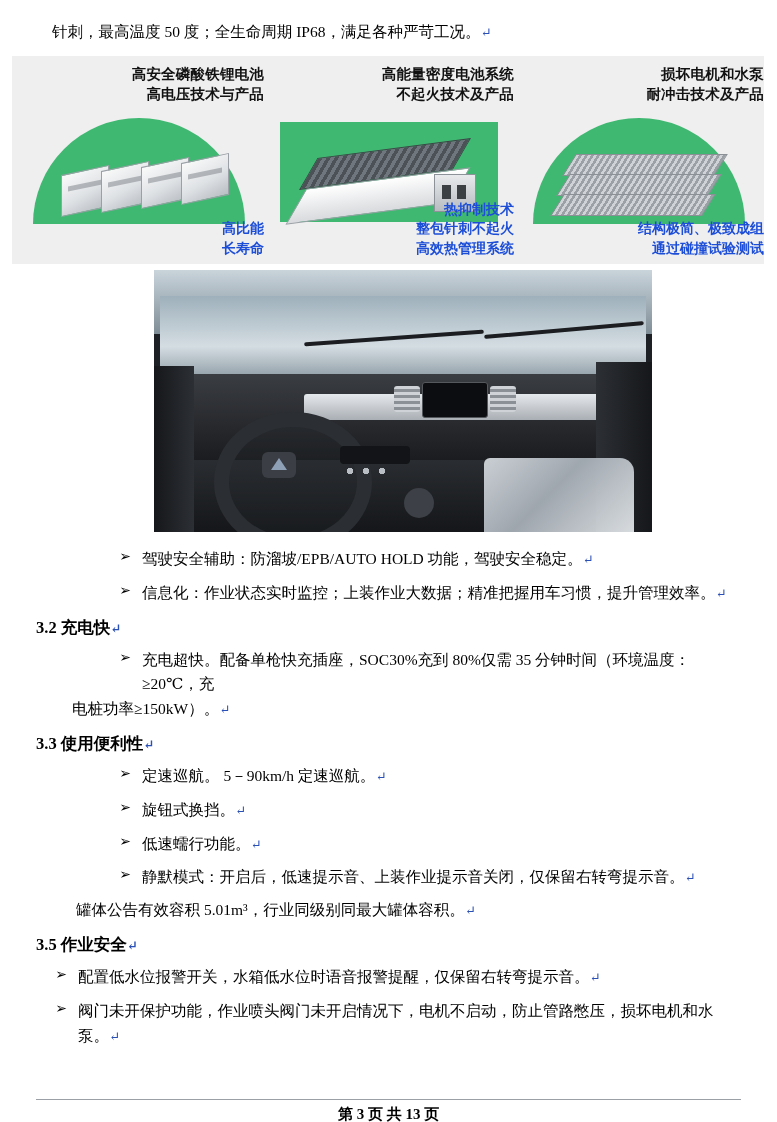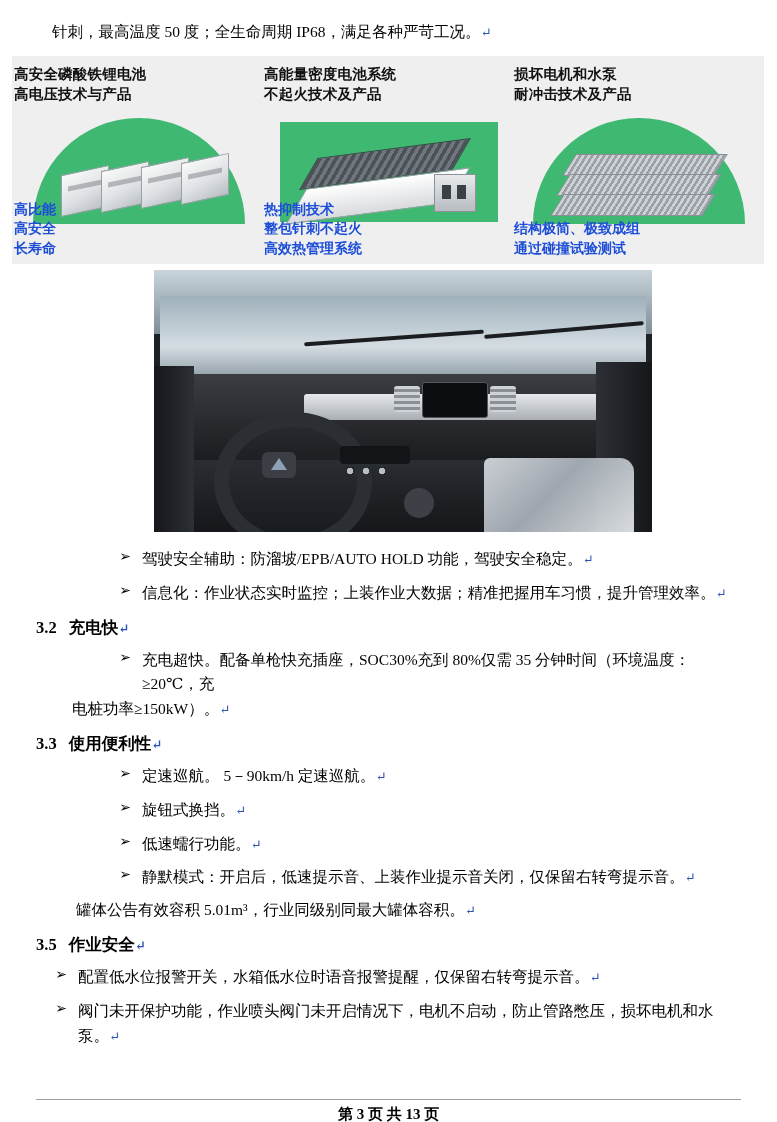--- a/index.html
+++ b/index.html
@@ -45,21 +45,21 @@
     background: #efefef;
     position: relative;
     overflow: hidden;
     font-family: "Liberation Sans", "DejaVu Sans", sans-serif;
   }
   .ig-col {
     position: absolute;
     top: 0;
     width: 250px;
     height: 208px;
-    text-align: left;
+    text-align: right;
   }
   .ig-col.c1 { left: 2px; }
   .ig-col.c2 { left: 252px; }
   .ig-col.c3 { left: 502px; }
   .ig-title {
     font-size: 14.5px;
     font-weight: bold;
     color: #111;
     line-height: 1.35;
     padding-top: 9px;
@@ -314,21 +314,21 @@
     line-height: 1.6;
   }
   .indent-1 { padding-left: 72px; }
   .indent-0 { padding-left: 8px; }
   .heading {
     font-size: 16.5px;
     font-weight: bold;
     margin-top: 11px;
     padding-left: 0;
   }
-  .heading .num { margin-right: 12px; }
+  .heading .num { margin-right: 4px; }
   .plain-indent {
     font-size: 15.5px;
     line-height: 1.6;
     padding-left: 40px;
     margin-top: 8px;
   }
   .cont-line {
     font-size: 15.5px;
     line-height: 1.6;
     padding-left: 36px;
@@ -366,21 +366,20 @@
       </div>
       <div class="ig-arc"></div>
       <div class="bat-stack">
         <div class="bat-block b1"></div>
         <div class="bat-block b2"></div>
         <div class="bat-block b3"></div>
         <div class="bat-block b4"></div>
       </div>
       <div class="ig-foot">
         <div>高比能</div>
-        <div>高安全</div>
         <div>长寿命</div>
       </div>
     </div>
 
     <div class="ig-col c2">
       <div class="ig-title">
         <span>高能量密度电池系统</span><br>
         <span>不起火技术及产品</span>
       </div>
       <div class="ig-arc flat"></div>

